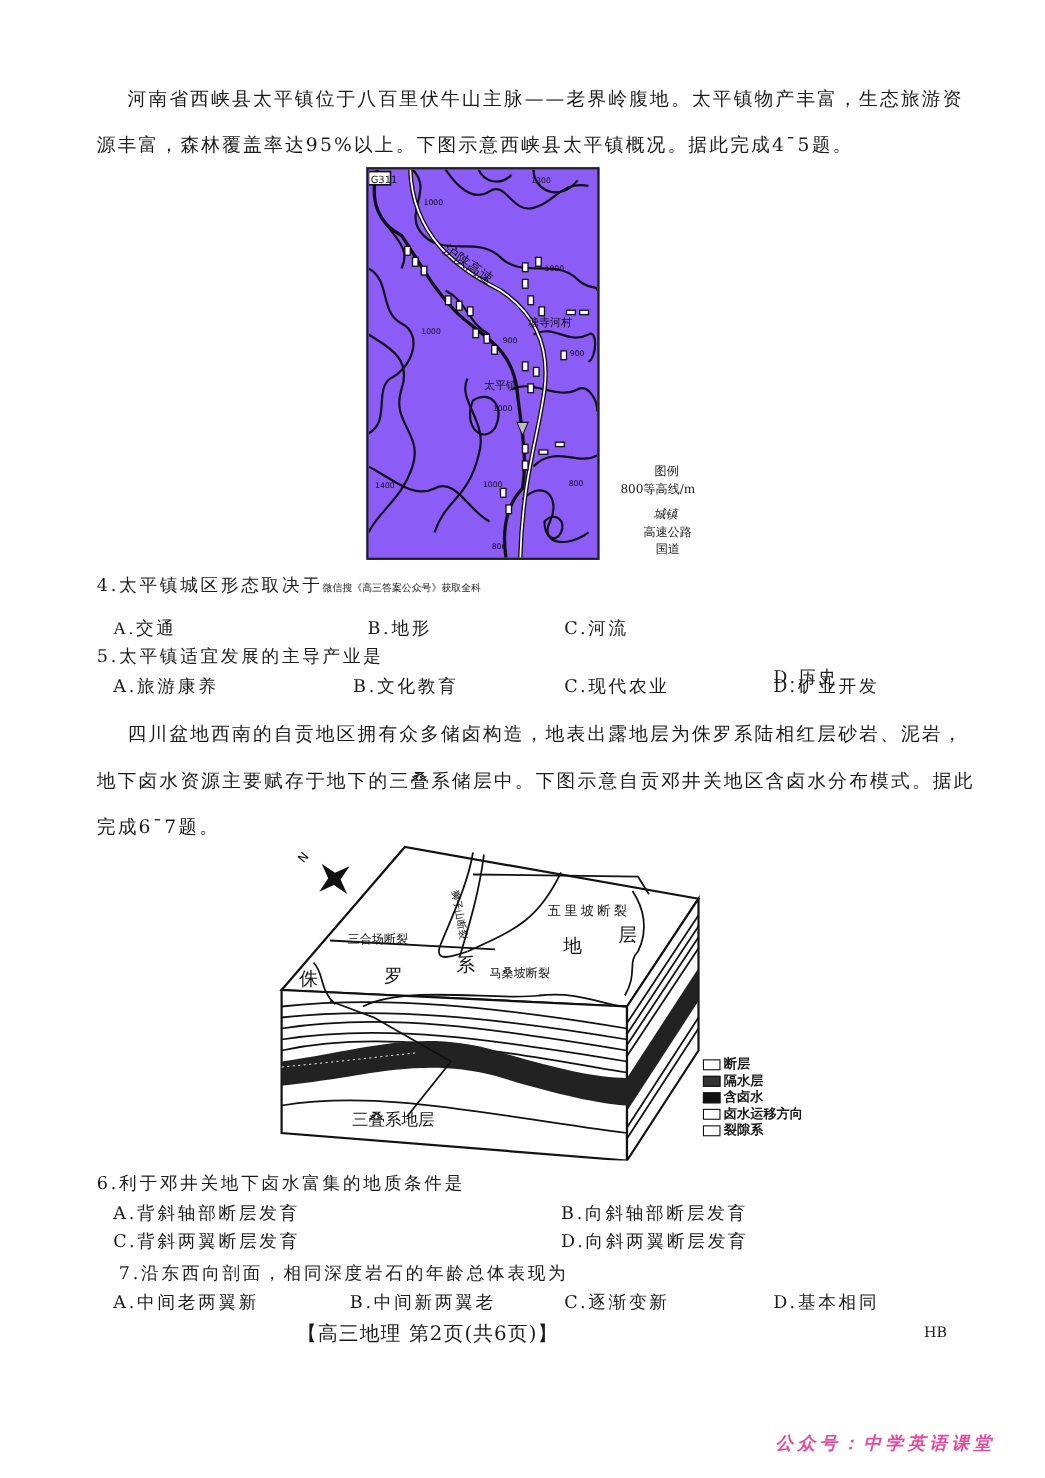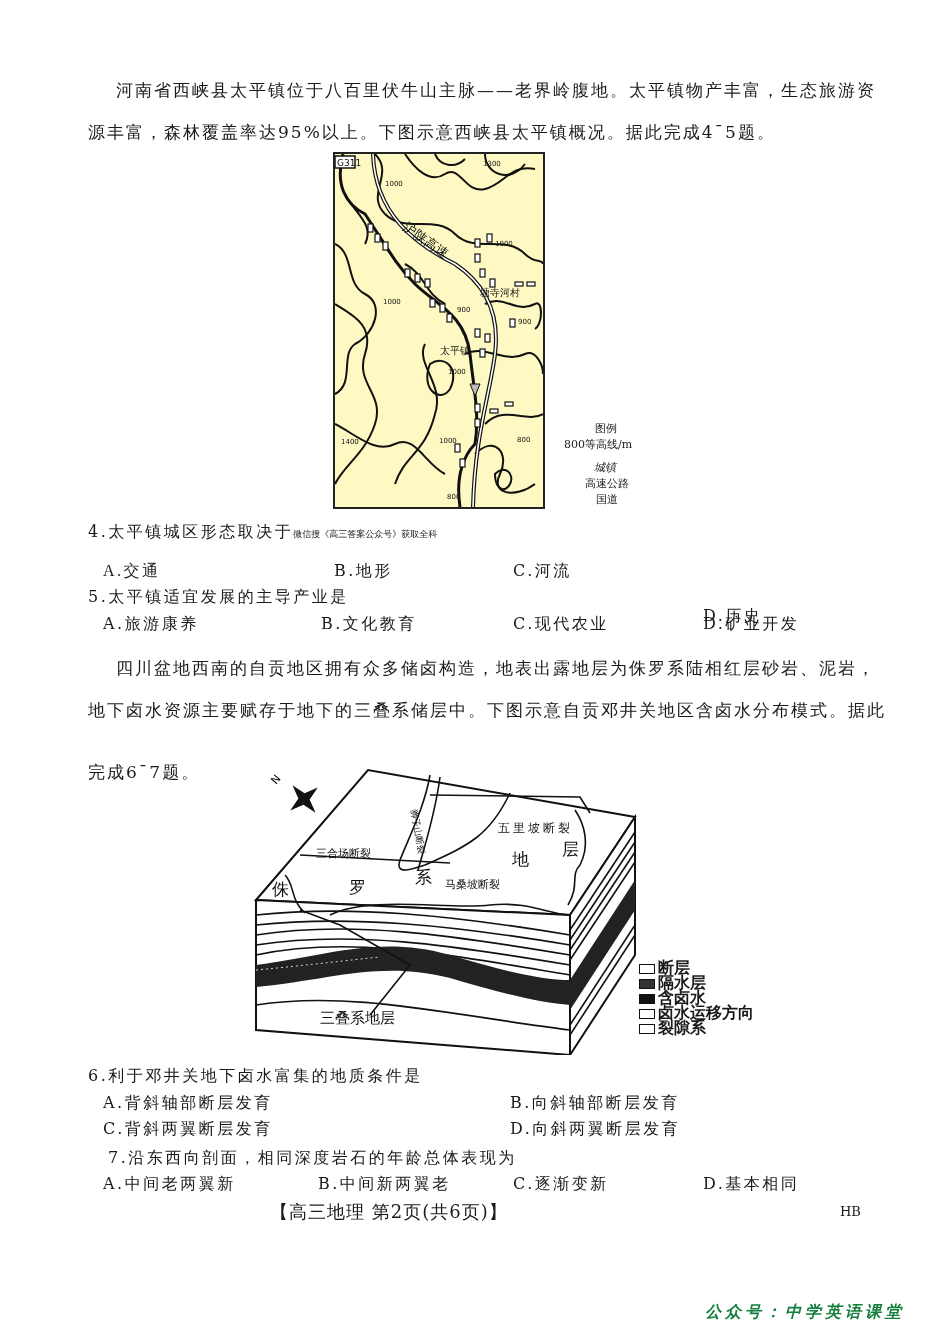--- a/index.html
+++ b/index.html
@@ -2,26 +2,26 @@
 <html><head>
 <meta charset="utf-8">
 <style>
   html,body{margin:0;padding:0;background:#fff;}
   body{width:950px;height:1344px;position:relative;overflow:hidden;font-family:"DejaVu Serif","Liberation Serif",serif;color:#1a1a1a;}
   .abs{position:absolute;}
   .para{font-size:17px;letter-spacing:2px;line-height:24px;white-space:nowrap;}
   .q{font-size:16px;letter-spacing:2.5px;white-space:nowrap;}
   .opt{font-size:16px;letter-spacing:2.5px;white-space:nowrap;}
   .small-note{font-size:9px;letter-spacing:0;}
-  .map{left:333px;top:152px;width:212px;height:357px;border:2px solid #222;box-sizing:border-box;background:#fef9c3;overflow:hidden;}
+  .map{left:333px;top:152px;width:212px;height:357px;border:2px solid #222;box-sizing:border-box;background:#8b5cf6;overflow:hidden;}
   .legend{font-size:11px;line-height:16px;white-space:nowrap;}
   .footer{font-size:18px;letter-spacing:1px;}
   .hb{font-size:13px;font-family:"DejaVu Serif",serif;}
-  .watermark{font-size:16px;color:#15803d;letter-spacing:4px;font-style:italic;font-weight:bold;}
-  .geo-legend{font-size:16px;font-weight:bold;line-height:15px;white-space:nowrap;padding-left:38px;}
+  .watermark{font-size:16px;color:#ec4899;letter-spacing:4px;font-style:italic;font-weight:bold;}
+  .geo-legend{font-size:12px;font-weight:bold;line-height:15px;white-space:nowrap;padding-left:38px;}
   .lg-box{display:inline-block;width:16px;height:10px;border:1.5px solid #111;vertical-align:middle;margin-right:3px;box-sizing:border-box;}
 </style>
 </head>
 <body>
 
 <div class="abs para" style="left:116px;top:78px;">河南省西峡县太平镇位于八百里伏牛山主脉——老界岭腹地。太平镇物产丰富，生态旅游资</div>
 <div class="abs para" style="left:88px;top:120px;">源丰富，森林覆盖率达95%以上。下图示意西峡县太平镇概况。据此完成4¯5题。</div>
 
 <div class="abs map">
   <svg width="208" height="353" viewBox="0 0 208 353">
@@ -116,21 +116,21 @@
 <div class="abs opt" style="left:703px;top:561px;margin-top:45px;">D.历史</div>
 
 <div class="abs q" style="left:88px;top:587px;">5.太平镇适宜发展的主导产业是</div>
 <div class="abs opt" style="left:103px;top:614px;">A.旅游康养</div>
 <div class="abs opt" style="left:321px;top:614px;">B.文化教育</div>
 <div class="abs opt" style="left:513px;top:614px;">C.现代农业</div>
 <div class="abs opt" style="left:703px;top:614px;">D.矿业开发</div>
 
 <div class="abs para" style="left:116px;top:656px;">四川盆地西南的自贡地区拥有众多储卤构造，地表出露地层为侏罗系陆相红层砂岩、泥岩，</div>
 <div class="abs para" style="left:88px;top:698px;">地下卤水资源主要赋存于地下的三叠系储层中。下图示意自贡邓井关地区含卤水分布模式。据此</div>
-<div class="abs para" style="left:88px;top:740px;margin-top:20px;">完成6¯7题。</div>
+<div class="abs para" style="left:88px;top:740px;">完成6¯7题。</div>
 
 <div class="abs" style="left:250px;top:765px;width:400px;height:290px;">
   <svg width="400" height="290" viewBox="0 0 400 290">
 
     <g transform="translate(50,30)">
       <path d="M0 0 L4 -14 L8 0 L22 4 L8 8 L4 22 L0 8 L-14 4 Z" fill="#111" transform="rotate(-40 4 4)"></path>
       <text x="-24" y="-10" font-size="11" font-family="DejaVu Sans, sans-serif" transform="rotate(-50 -24 -10)">N</text>
     </g>
 
     <path d="M6 135 L118 5 L385 52 L320 150 Z" fill="#fff" stroke="#111" stroke-width="2"></path>

